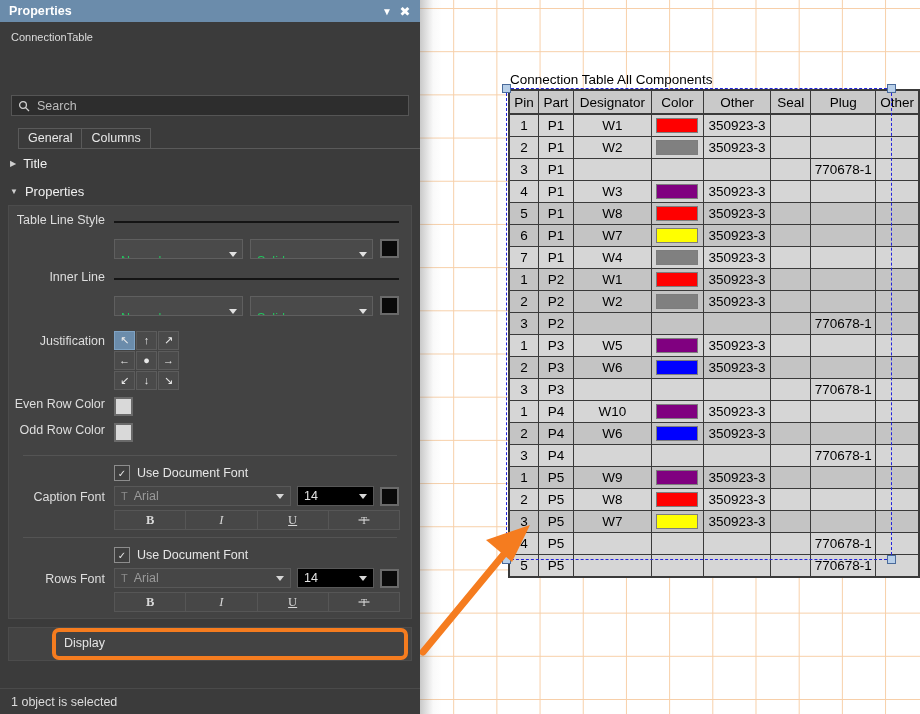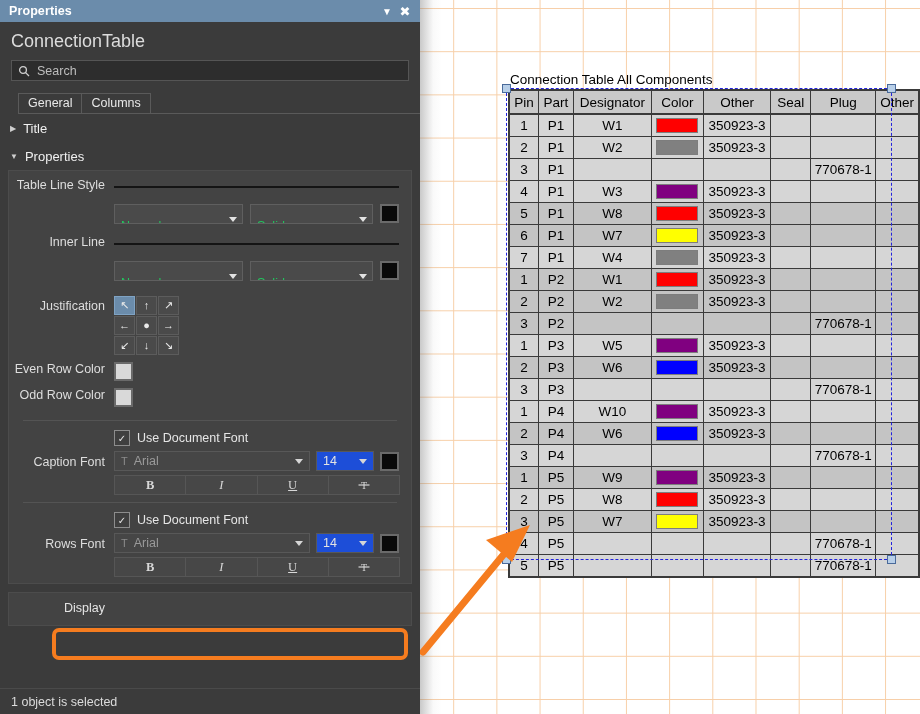--- a/index.html
+++ b/index.html
@@ -77,23 +77,23 @@
     height:22px;background:#6b8cab;display:flex;align-items:center;
     padding:0 6px 0 9px;color:#fff;
   }
   #titlebar .t{font-size:12.5px;font-weight:bold;flex:1;letter-spacing:.1px;}
   #titlebar .tb-ico{
     width:18px;height:18px;display:flex;align-items:center;justify-content:center;
     font-size:10px;color:#fff;cursor:pointer;
   }
   #titlebar .tb-ico.close{font-size:13px;}
 
-  #objname{padding:9px 0 8px 11px;font-size:18px;color:#dcdcdc;}
-
-  #searchrow{padding:0 11px;}
+  #objname{padding:9px 0 8px 11px;font-size:11px;color:#dcdcdc;}
+
+  #searchrow{padding:0 11px;margin-top:44px;}
   #searchbox{
     height:21px;background:#2d2d2d;border:1px solid #555;
     display:flex;align-items:center;padding:0 6px;box-sizing:border-box;
   }
   #searchbox .mag{margin-right:7px;display:flex;align-items:center;}
   #searchbox .ph{color:#bdbdbd;font-size:12.5px;}
 
   #tabs{
     display:flex;align-items:flex-end;margin:12px 0 0 18px;
     border-bottom:1px solid #5a5a5a;padding-right:18px;position:relative;
@@ -164,21 +164,21 @@
     display:flex;align-items:center;justify-content:center;
     font-size:10px;color:#e6e6e6;margin-right:7px;flex:none;cursor:pointer;
   }
   .fontfield{
     flex:1;height:20px;background:#464646;border:1px solid #585858;
     color:#9a9a9a;font-size:12.5px;display:flex;align-items:center;
     padding:0 6px;box-sizing:border-box;position:relative;cursor:pointer;
   }
   .fontfield .tico{margin-right:6px;color:#8b8b8b;font-size:11px;}
   .sizefield{
-    width:58px;height:20px;background:#1d4ed8;border:1px solid #585858;
+    width:77px;height:20px;background:#000000;border:1px solid #585858;
     color:#e3e3e3;font-size:12.5px;display:flex;align-items:center;
     padding:0 6px;box-sizing:border-box;position:relative;cursor:pointer;
   }
   .stylebar{display:flex;flex:1;}
   .stylebtn{
     flex:1;height:20px;background:#474747;border:1px solid #565656;
     margin-right:-1px;display:flex;align-items:center;justify-content:center;
     color:#d8d8d8;font-size:12.5px;cursor:pointer;box-sizing:border-box;
   }
   .stylebtn.b{font-weight:bold;font-family:"Liberation Serif",serif;}

